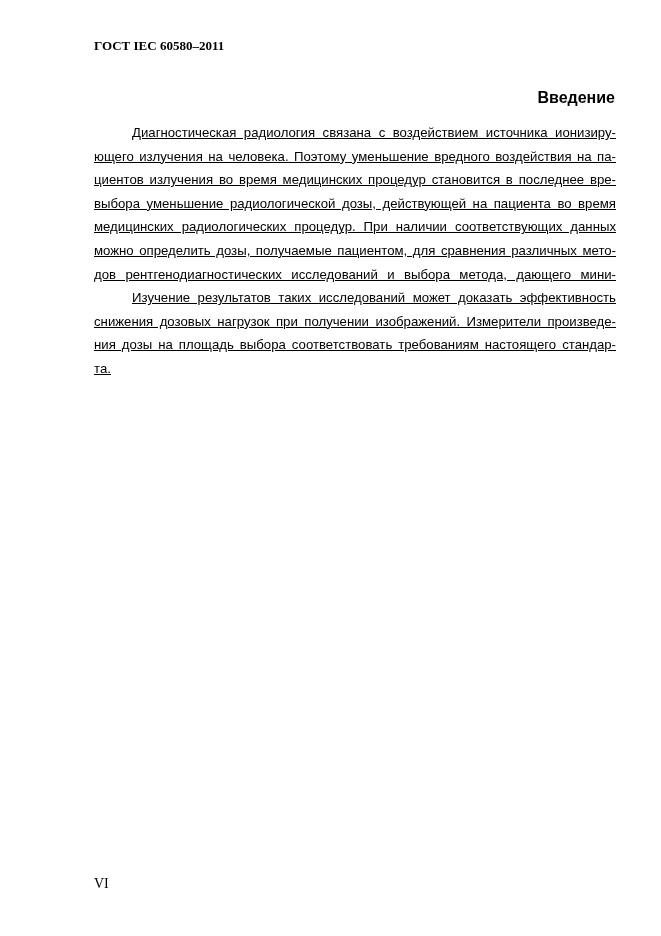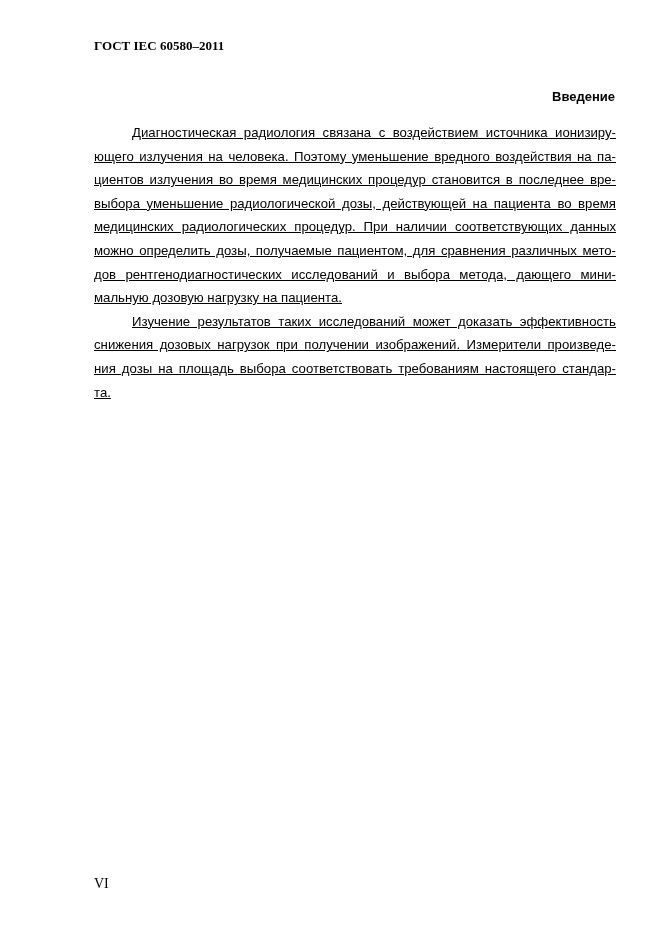--- a/index.html
+++ b/index.html
@@ -1,18 +1,18 @@
 <!DOCTYPE html>
 <html><head>
 <meta charset="utf-8">
 <style>
   html, body { margin: 0; padding: 0; background: #ffffff; }
   body { width: 661px; height: 936px; position: relative; overflow: hidden; color: #000; }
   .header { position: absolute; left: 94px; top: 38px; font-family: Liberation Serif, serif; font-weight: bold; font-size: 13px; }
-  .title { position: absolute; left: 94px; width: 521px; top: 89px; text-align: right; padding-right: 40px; box-sizing: border-box; font-family: "Liberation Sans", sans-serif; font-weight: bold; font-size: 13px; }
+  .title { position: absolute; left: 94px; width: 521px; top: 89px; text-align: right; padding-right: 40px; box-sizing: border-box; font-family: "Liberation Sans", sans-serif; font-weight: bold; font-size: 16px; }
   .title span { position: relative; left: 40px; }
   .body-text { position: absolute; left: 94px; top: 121px; width: 522px; font-family: "Liberation Sans", sans-serif; font-size: 13.2px; line-height: 23.6px; text-decoration: underline; }
   .para { margin: 0; text-align: justify; }
   .line { display: block; text-align: justify; text-align-last: justify; white-space: nowrap; }
   .line.last { text-align-last: left; }
   .line.indent { padding-left: 38px; }
   .page-num { position: absolute; left: 94px; top: 876px; font-family: "Liberation Serif", serif; font-size: 14px; }
 </style>
 </head>
 <body>
@@ -25,21 +25,20 @@
 
 <div class="body-text">
   <div class="para">
     <span class="line indent">Диагностическая радиология связана с воздействием источника ионизиру-</span>
     <span class="line">ющего излучения на человека. Поэтому уменьшение вредного воздействия на па-</span>
     <span class="line">циентов излучения во время медицинских процедур становится в последнее вре-</span>
     <span class="line">выбора уменьшение радиологической дозы, действующей на пациента во время</span>
     <span class="line">медицинских радиологических процедур. При наличии соответствующих данных</span>
     <span class="line">можно определить дозы, получаемые пациентом, для сравнения различных мето-</span>
     <span class="line">дов рентгенодиагностических исследований и выбора метода, дающего мини-</span>
-    <span class="line last">мальную дозовую нагрузку на пациента.</span>
   </div>
   <div class="para">
     <span class="line indent">Изучение результатов таких исследований может доказать эффективность</span>
     <span class="line">снижения дозовых нагрузок при получении изображений. Измерители произведе-</span>
     <span class="line">ния дозы на площадь выбора соответствовать требованиям настоящего стандар-</span>
     <span class="line last">та.</span>
   </div>
 </div>
 
 <div class="page-num">VI</div>

